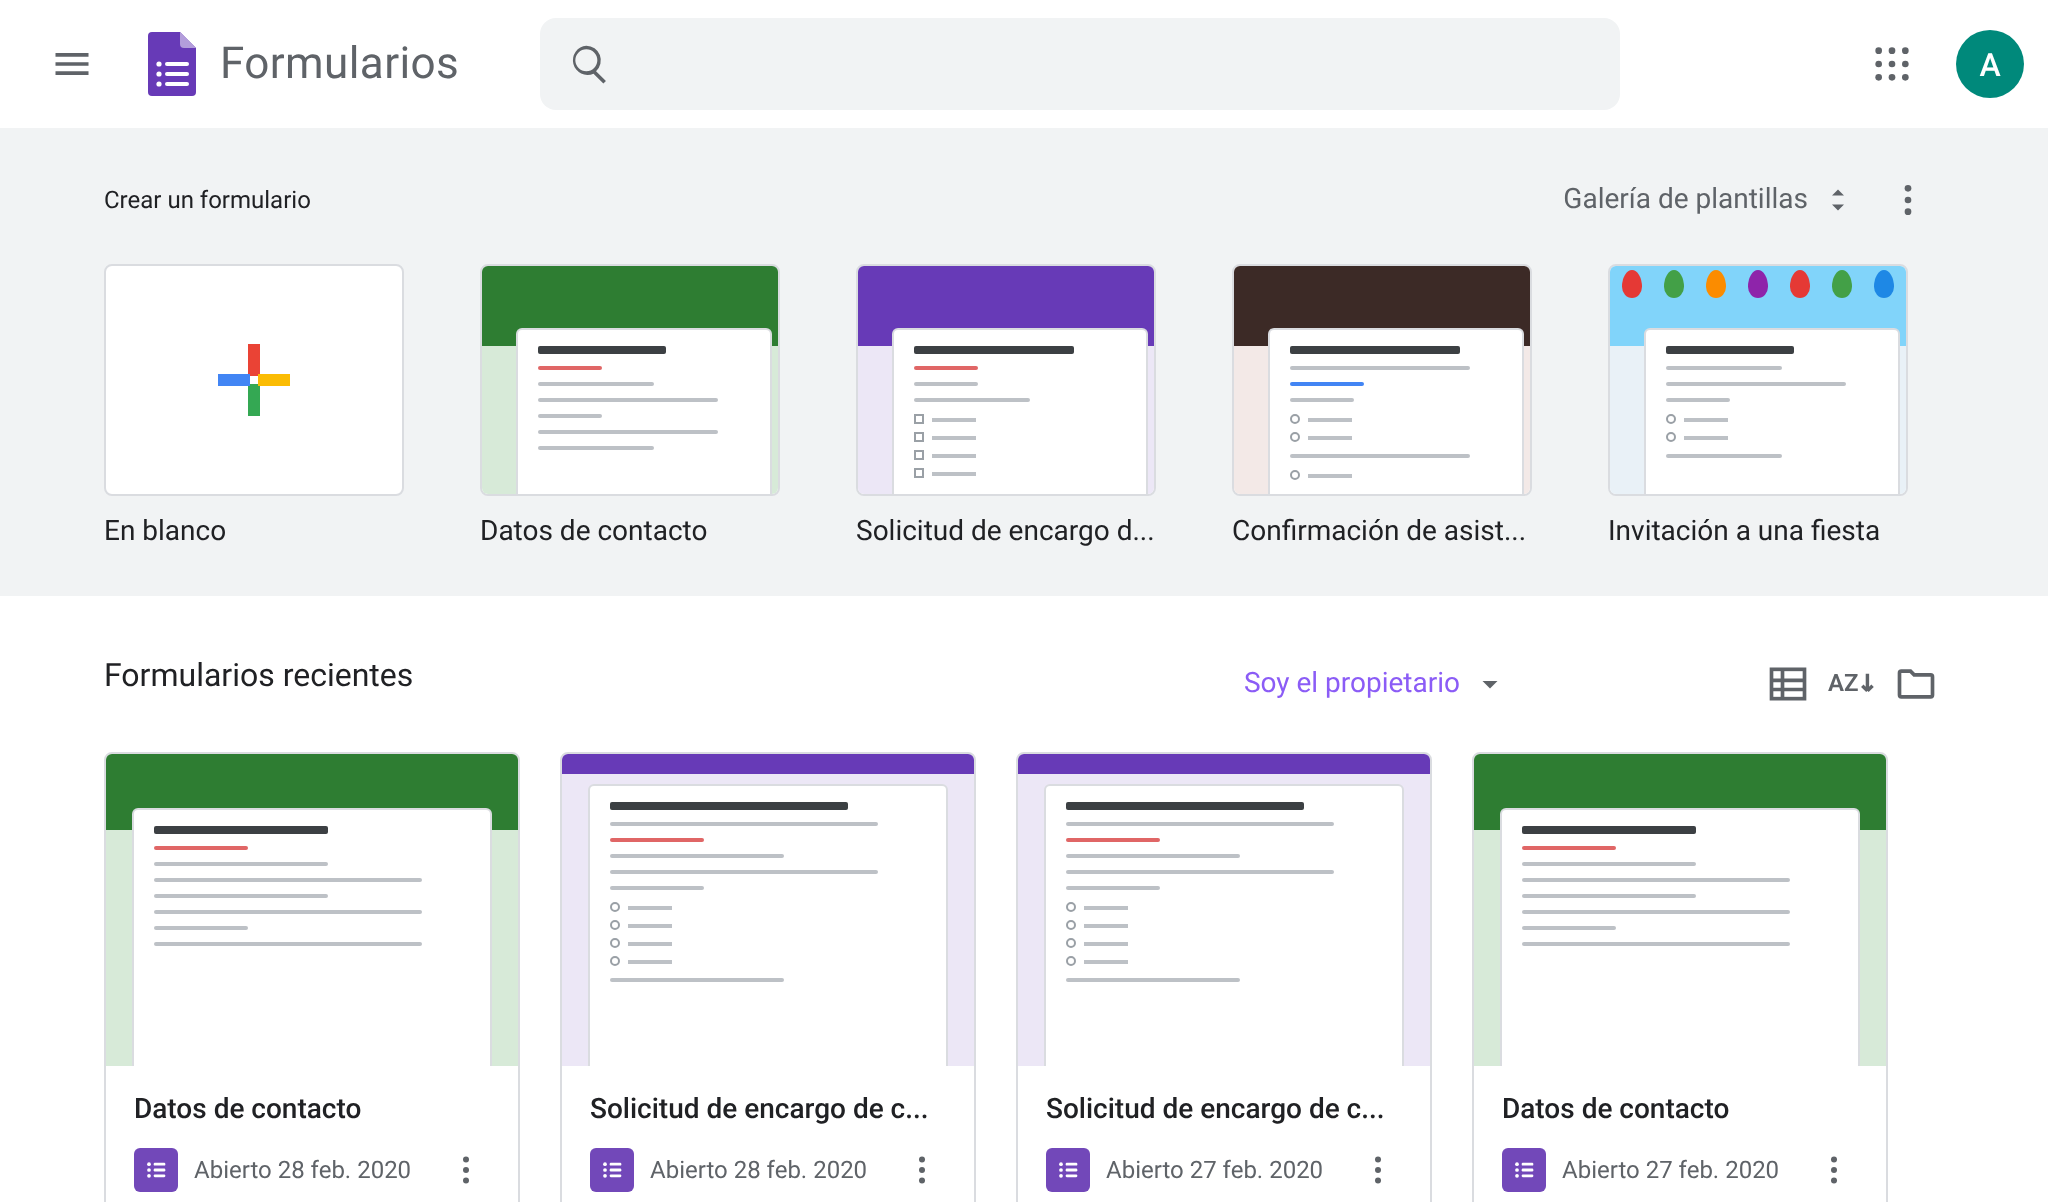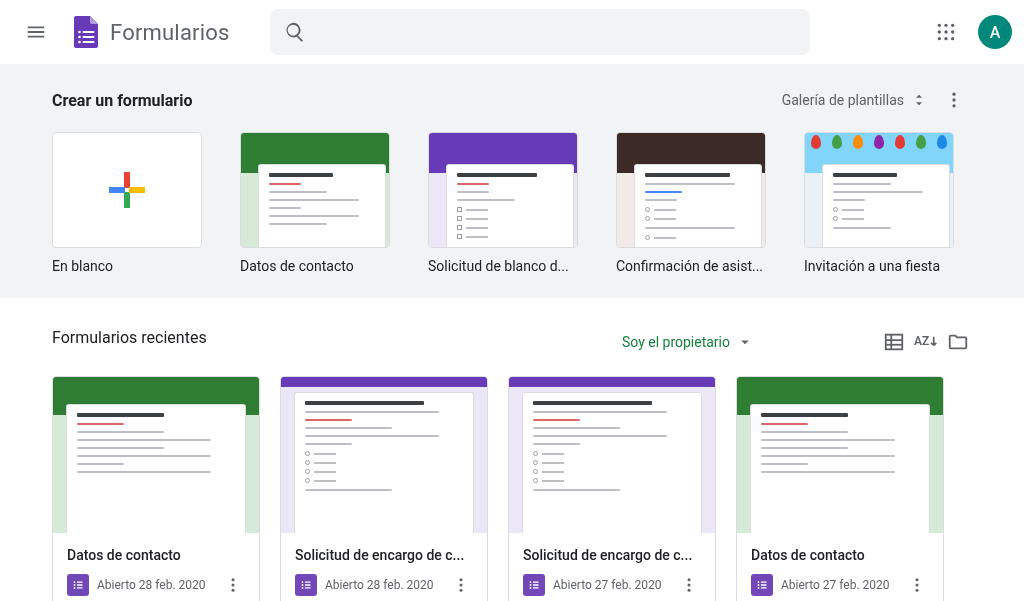--- a/index.html
+++ b/index.html
@@ -11,21 +11,21 @@
   .logo-name { font-size:22px; color:#5f6368; letter-spacing:.2px; }
   .forms-logo { width:36px; height:36px; }
   .search { flex:0 0 540px; margin-left:32px; height:46px; background:#f1f3f4; border-radius:8px; display:flex; align-items:center; padding:0 14px; gap:14px; }
   .search input { border:none; background:transparent; outline:none; font-size:16px; color:#5f6368; flex:1; }
   .header-spacer { flex:1; }
   .avatar { width:34px; height:34px; border-radius:50%; background:#00897b; color:#fff; display:flex; align-items:center; justify-content:center; font-size:16px; font-weight:500; }
   
   .tpl-strip { background:#f1f3f4; padding:18px 0 24px; }
   .strip-inner { width:920px; margin:0 auto; }
   .tpl-head { display:flex; align-items:center; margin-bottom:14px; }
-  .tpl-head h2 { font-size:16px; font-weight:700; color:#202124; }
+  .tpl-head h2 { font-size:12px; font-weight:400; color:#202124; }
   .tpl-head-spacer { flex:1; }
   .gallery-btn { display:flex; align-items:center; gap:6px; font-size:14px; color:#5f6368; padding:6px 8px; border-radius:4px; cursor:pointer; }
   .tpl-row { display:flex; gap:20px; }
   .tpl-card { width:174px; cursor:pointer; }
   .tpl-thumb { width:150px; height:116px; border:1px solid #dadce0; border-radius:4px; background:#fff; overflow:hidden; position:relative; }
   .tpl-caption { font-size:14px; color:#202124; margin-top:10px; white-space:nowrap; overflow:hidden; text-overflow:ellipsis; }
   
   .plus-wrap{ width:100%; height:100%; display:flex; align-items:center; justify-content:center; }
   
   .thumb-bg { position:absolute; inset:0; }
@@ -42,21 +42,21 @@
   .banner-purple{background:#673ab7;}
   .banner-dark{background:#3c2a26;}
   .banner-blue{background:#81d4fa;}
   .banner{position:absolute;left:0;right:0;top:0;height:40px;}
   .balloons{position:absolute;top:0;right:0;height:40px;width:100%;display:flex;justify-content:space-around;align-items:flex-start;padding-top:2px;}
   .balloon{width:10px;height:14px;border-radius:50% 50% 50% 50%/60% 60% 40% 40%;}
   
   .recent-wrap{ width:920px; margin:0 auto; padding:30px 0 40px;}
   .recent-head{display:flex;}
   .recent-head h2{font-size:16px;font-weight:400;}
-  .owner-dd{display:flex;align-items:center;gap:6px;font-size:14px;color:#15803d;cursor:pointer;padding:4px 6px;border-radius:4px;}
+  .owner-dd{display:flex;align-items:center;gap:6px;font-size:14px;color:#8b5cf6;cursor:pointer;padding:4px 6px;border-radius:4px;}
   .recent-head .spacer{flex:1;}
   .view-icons{display:flex;gap:4px;align-items:center;}
   .recent-grid{display:flex;gap:20px;margin-top:20px;}
   .doc-card{ width:208px; border:1px solid #dadce0; border-radius:4px; overflow:hidden; cursor:pointer; background:#fff;}
   .doc-thumb{height:156px; position:relative; background:#f9f9f9; overflow:hidden;}
   .doc-thumb .banner{height:38px;}
   .doc-thumb .mini-form{ left:14px; right:14px; top:28px; bottom:-20px;}
   .doc-meta{ padding:14px 14px 12px;}
   .doc-title{ font-size:14px; font-weight:500; color:#202124; white-space:nowrap; overflow:hidden; text-overflow:ellipsis; margin-bottom:10px;}
   .doc-sub{ display:flex; align-items:center; gap:8px;}
@@ -187,21 +187,21 @@
               <div class="row">
                 <span class="chk"></span>
                 <span class="lb"></span>
               </div>
               <div class="row">
                 <span class="chk"></span>
                 <span class="lb"></span>
               </div>
             </div>
         </div>
-        <div class="tpl-caption">Solicitud de blanco d...</div>
+        <div class="tpl-caption">Solicitud de encargo d...</div>
       </div>
 
       <div class="tpl-card">
         <div class="tpl-thumb">
           <div class="thumb-bg" style="background:#f3e9e7"></div>
           <div class="banner banner-dark"></div>
           <div class="mini-form">
               <div class="ttl" style="width:80%"></div>
               <div class="ln long"></div>
               <div class="ln med" style="background:#4285f4;width:35%"></div>

